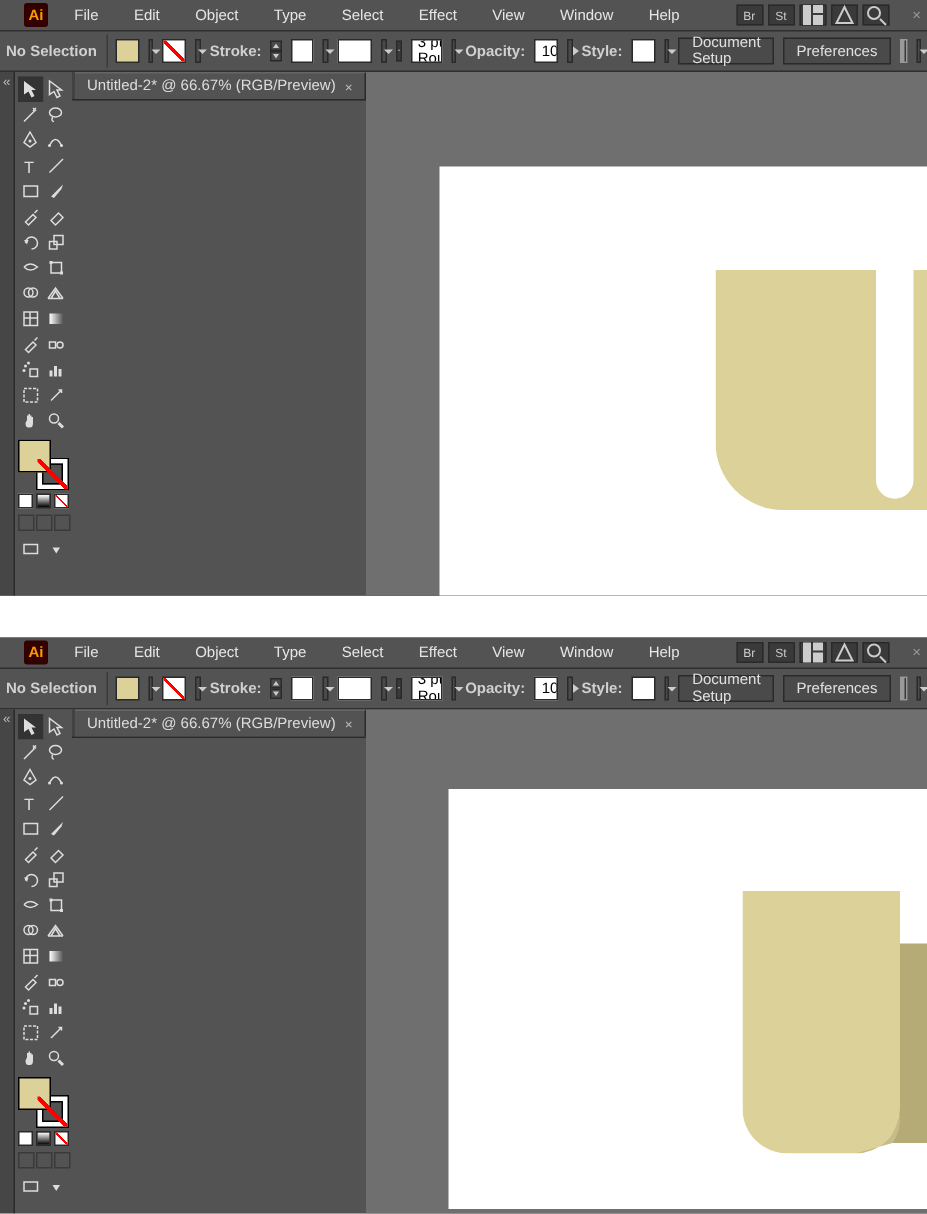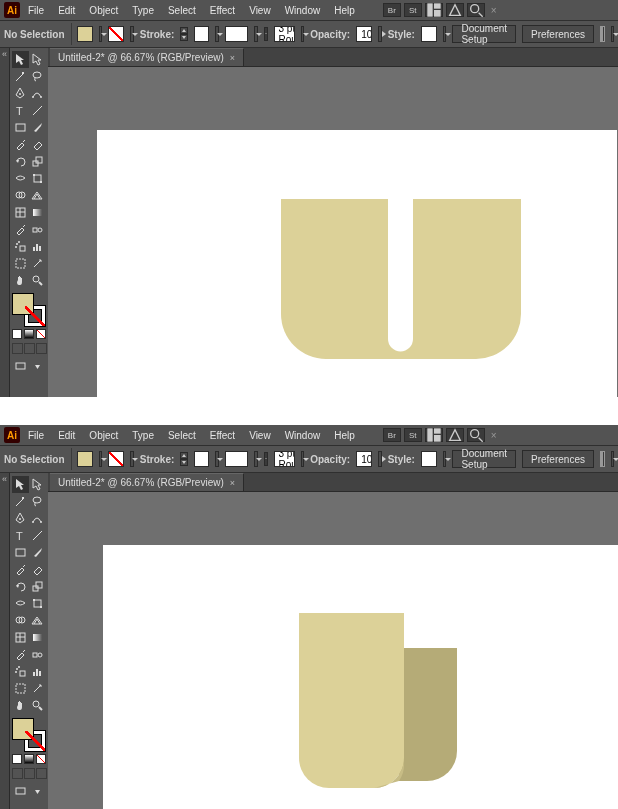--- a/index.html
+++ b/index.html
@@ -1,18 +1,18 @@
 <!DOCTYPE html>
 <html><head>
 <meta charset="utf-8">
 <style>
   * { box-sizing: border-box; margin: 0; padding: 0; font-family: Tahoma, Arial, sans-serif; }
   body { background: #fff; width: 618px; }
   .app { position: relative; background: #535353; color: #e6e6e6; font-size: 10px; }
-  .menubar { display: flex; align-items: center; height: 20px; background: #535353; gap: 2px; padding-left: 4px; }
+  .menubar { display: flex; align-items: center; height: 20px; background: #535353; gap: 2px; padding-left: 16px; justify-content: space-between; }
   .logo { width: 16px; height: 16px; background: #330000; color: #ff9a00; display: flex; align-items: center; justify-content: center; font-weight: bold; font-size: 10px; border-radius: 2px; }
   .menu-item { color: #e6e6e6; padding: 2px 6px; cursor: default; }
   .ext-row { margin-left: 20px; display: flex; gap: 3px; align-items: center; }
   .ext-chip { width: 18px; height: 14px; background: #3a3a3a; color: #ccc; font-size: 8px; display: flex; align-items: center; justify-content: center; border: 1px solid #2a2a2a; }
   .close-x { color: #999; font-size: 10px; padding: 0 4px; }
   .options-bar { display: flex; align-items: center; height: 28px; background: #535353; border-top: 1px solid #2f2f2f; border-bottom: 1px solid #2f2f2f; padding: 0 4px; gap: 6px; }
   .ob-label { color: #d0d0d0; font-size: 10px; white-space: nowrap; font-weight: bold; }
   .swatch-btn { width: 24px; height: 16px; border: 1px solid #2a2a2a; display: flex; align-items: center; justify-content: center; background: #4a4a4a; position: relative; }
   .swatch-inner { width: 14px; height: 14px; }
   .swatch-none { background: #fff; position: relative; }
@@ -40,21 +40,21 @@
   .fillstroke { width: 34px; height: 34px; position: relative; margin-top: 4px; }
   .fs-fill { position: absolute; top: 0; left: 0; width: 22px; height: 22px; background: #dcd198; border: 1px solid #000; }
   .fs-stroke { position: absolute; bottom: 0; right: 0; width: 22px; height: 22px; background: #fff; border: 1px solid #000; }
   .fs-stroke::after { content: ""; position: absolute; inset: 3px; background: #535353; border: 1px solid #000; }
   .fs-stroke.none::before { content: ""; position: absolute; inset: 0; background: linear-gradient(to top right, transparent 45%, #ff0000 45%, #ff0000 55%, transparent 55%); z-index: 2; }
   .swatch-row { display: flex; gap: 2px; margin-top: 2px; }
   .mini-sw { width: 10px; height: 10px; border: 1px solid #2a2a2a; }
   .grad { background: linear-gradient(#fff, #000); }
   .modes { display: flex; gap: 1px; margin-top: 4px; }
   .mode { width: 11px; height: 11px; background: #535353; border: 1px solid #3a3a3a; }
-  .doc-area { flex: 1; background: #535353; display: flex; flex-direction: column; }
+  .doc-area { flex: 1; background: #535353; display: flex; flex-direction: row; }
   .tabbar { height: 19px; background: #424242; display: flex; align-items: stretch; border-bottom: 1px solid #2a2a2a; padding-left: 2px; }
   .tab { background: #535353; color: #ddd; font-size: 10px; padding: 3px 8px; display: flex; align-items: center; gap: 6px; border-top: 1px solid #666; border-right: 1px solid #2a2a2a; }
   .tab-x { color: #bbb; font-size: 9px; cursor: pointer; }
   .canvas-wrap { flex: 1; background: #6f6f6f; position: relative; overflow: hidden; }
   .artboard { position: absolute; background: #fff; }
   .gap { height: 28px; background: #fff; }
   .shape { position: absolute; }
 </style>
 </head>
 <body>

